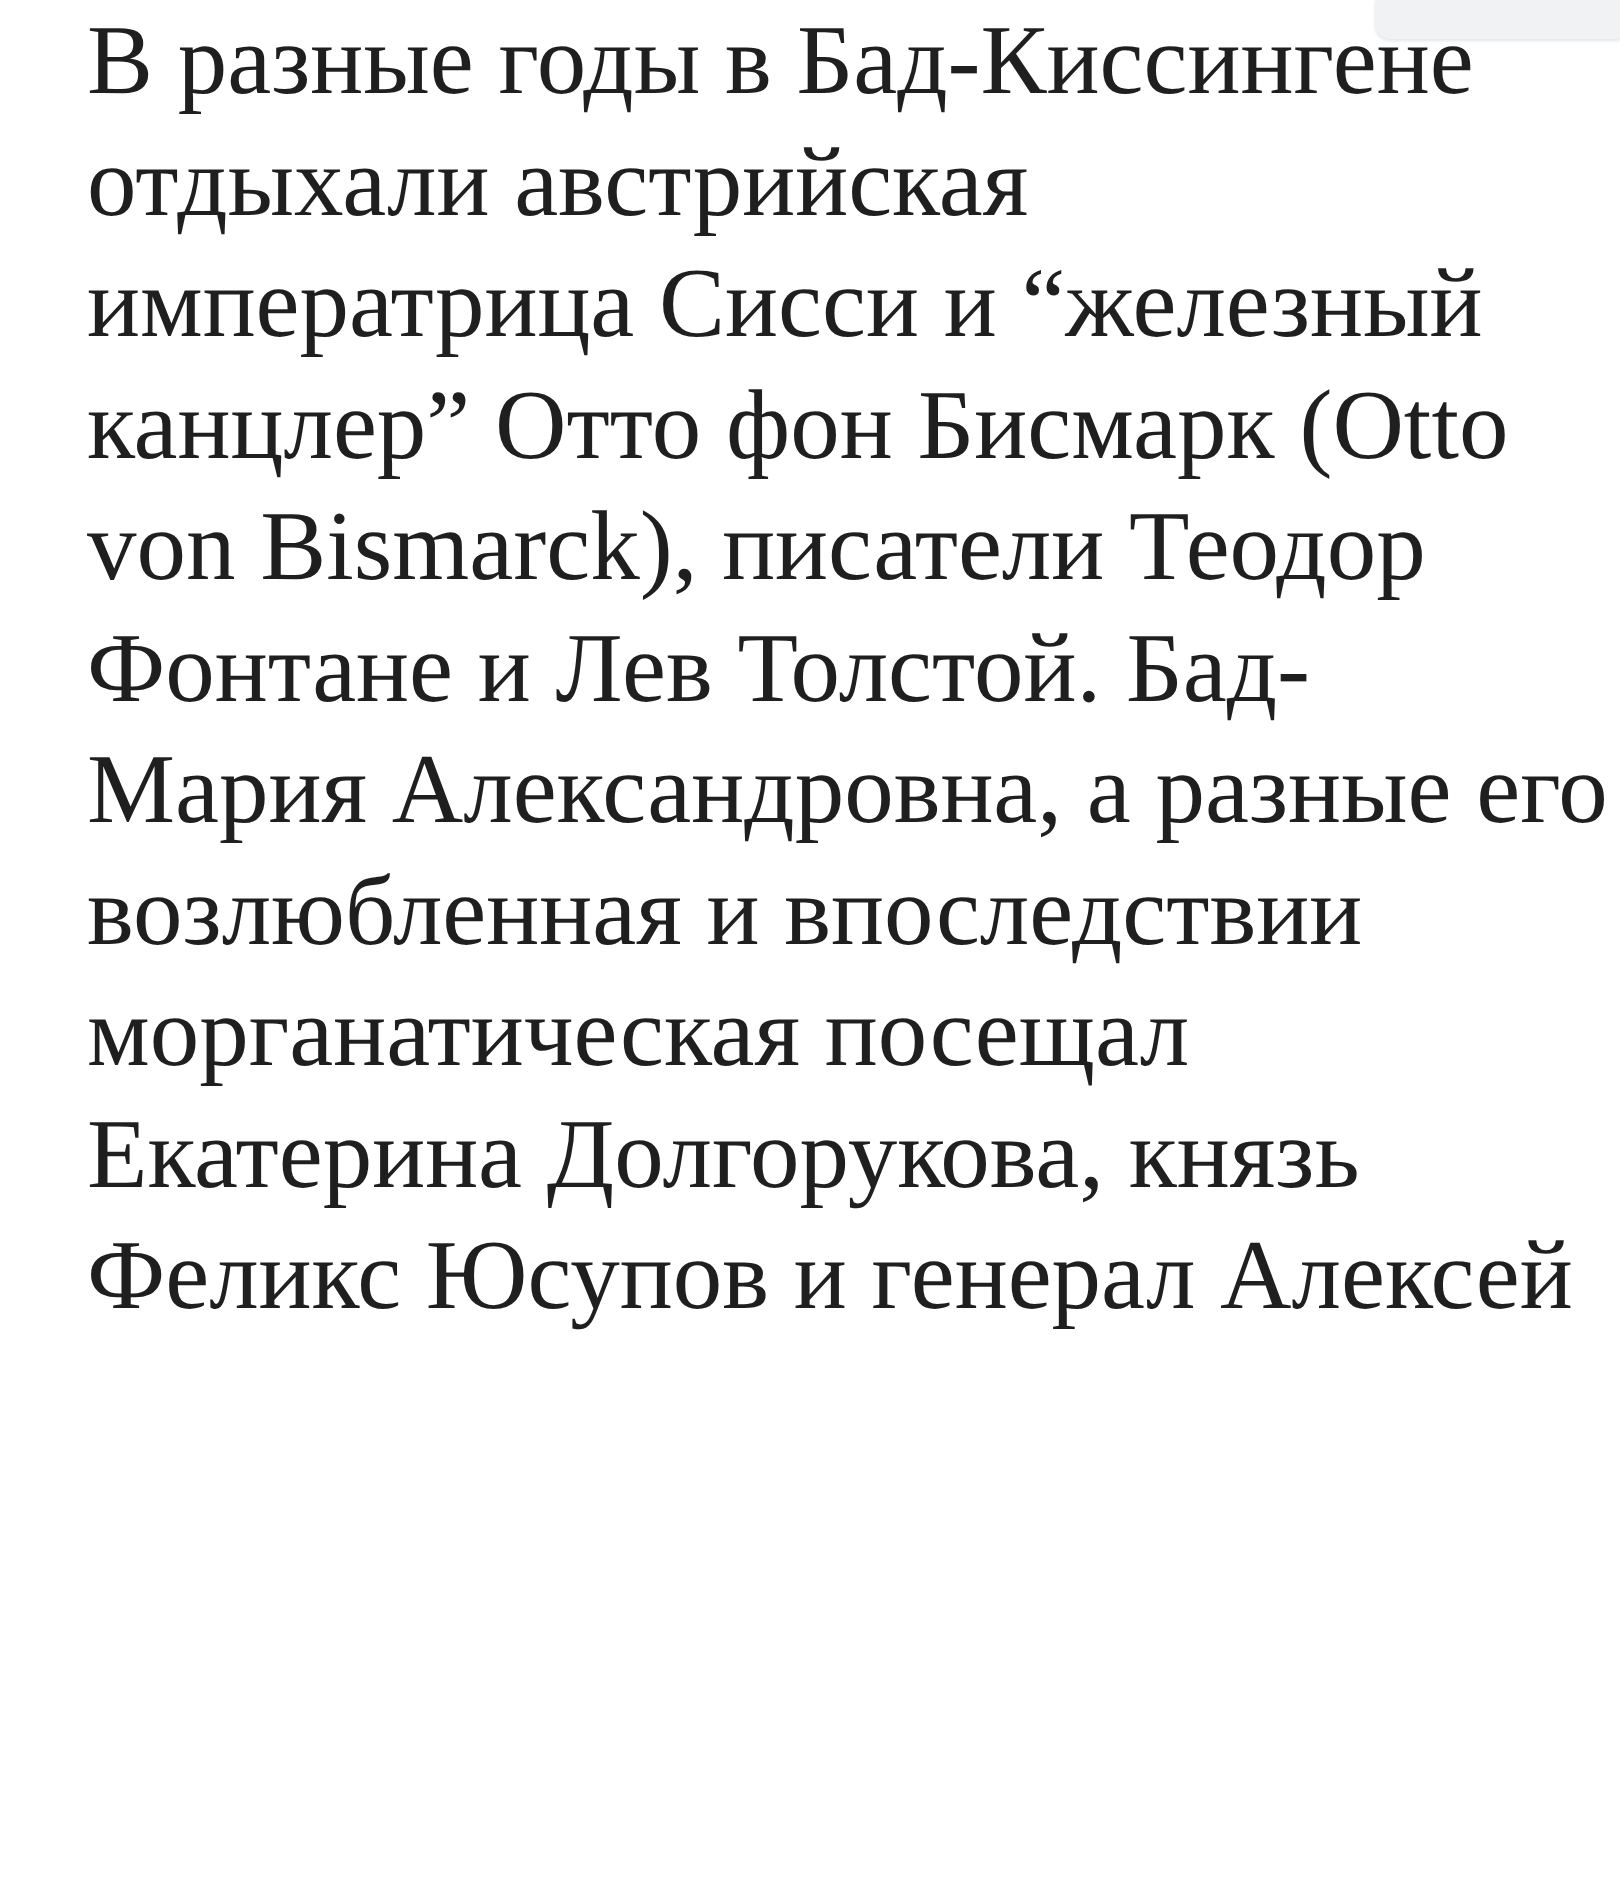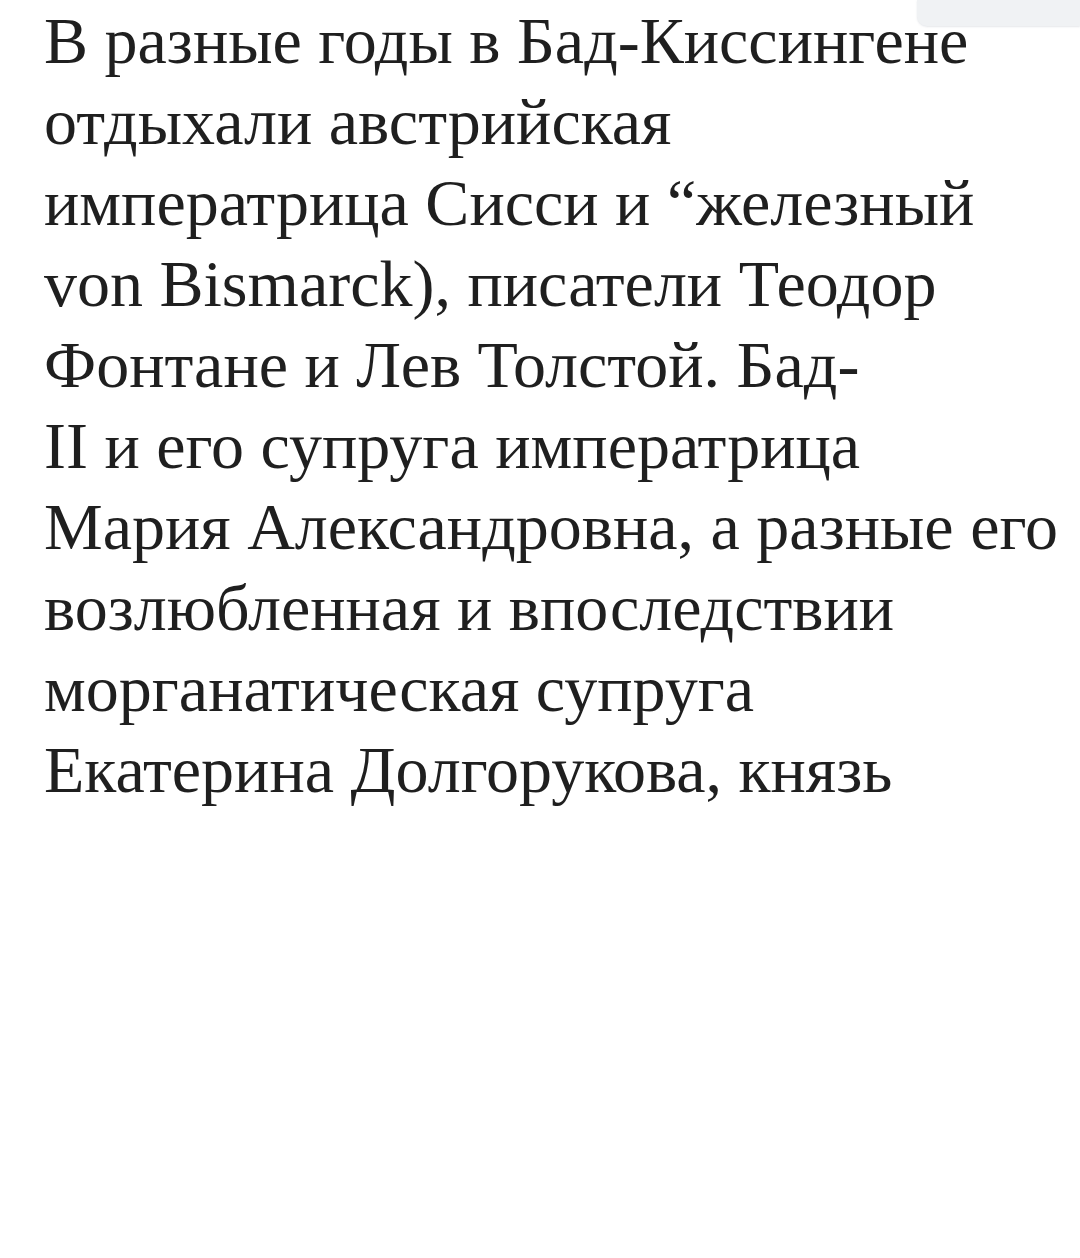--- a/index.html
+++ b/index.html
@@ -20,41 +20,42 @@
     right: 0;
     width: 163px;
     height: 26px;
     background: #f0f2f4;
     border-bottom-left-radius: 10px;
     box-shadow: 0 1px 2px rgba(160, 170, 180, 0.28);
     z-index: 2;
   }
   .article {
     position: absolute;
-    left: 44px;
+    left: 58px;
     top: 0;
     right: 20px;
     color: #1f1f1f;
     font-size: 66px;
     line-height: 81px;
     z-index: 1;
   }
   .text-line {
     white-space: nowrap;
   }
 </style>
 </head>
 <body>
 
 <div class="overlay-corner"></div>
 
 <main class="article">
   <div class="text-line">В разные годы в Бад-Киссингене</div>
   <div class="text-line">отдыхали австрийская</div>
   <div class="text-line">императрица Сисси и “железный</div>
+  <div class="text-line">канцлер” Отто фон Бисмарк (Otto</div>
   <div class="text-line">von Bismarck), писатели Теодор</div>
   <div class="text-line">Фонтане и Лев Толстой. Бад-</div>
-  <div class="text-line">II и его супруга императрица</div>
   <div class="text-line">Мария Александровна, а разные его</div>
   <div class="text-line">возлюбленная и впоследствии</div>
-  <div class="text-line">морганатическая супруга</div>
+  <div class="text-line">морганатическая посещал</div>
   <div class="text-line">Екатерина Долгорукова, князь</div>
+  <div class="text-line">Феликс Юсупов и генерал Алексей</div>
 </main>
 
 </body></html>

